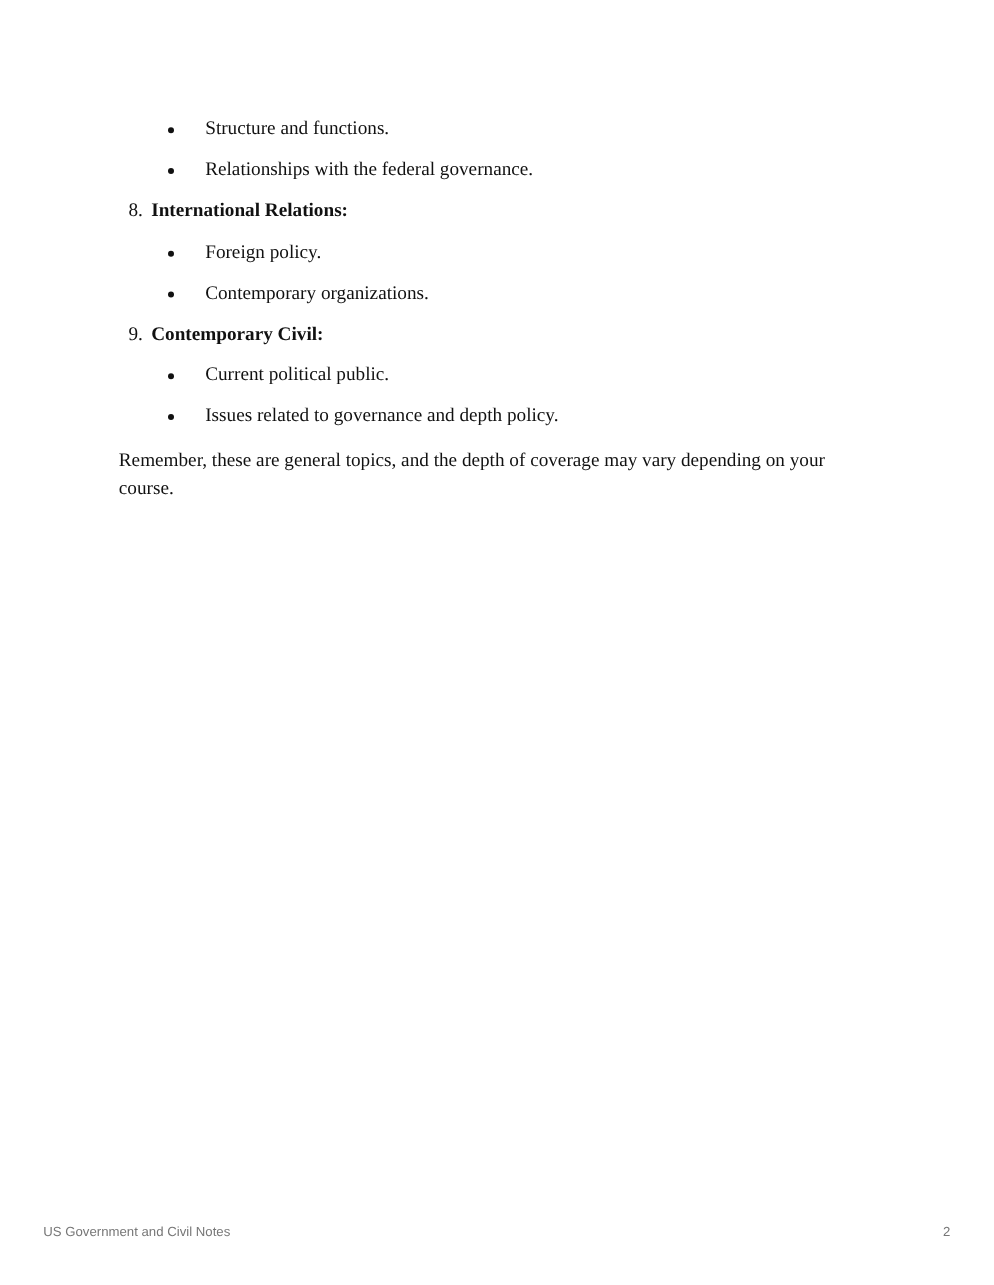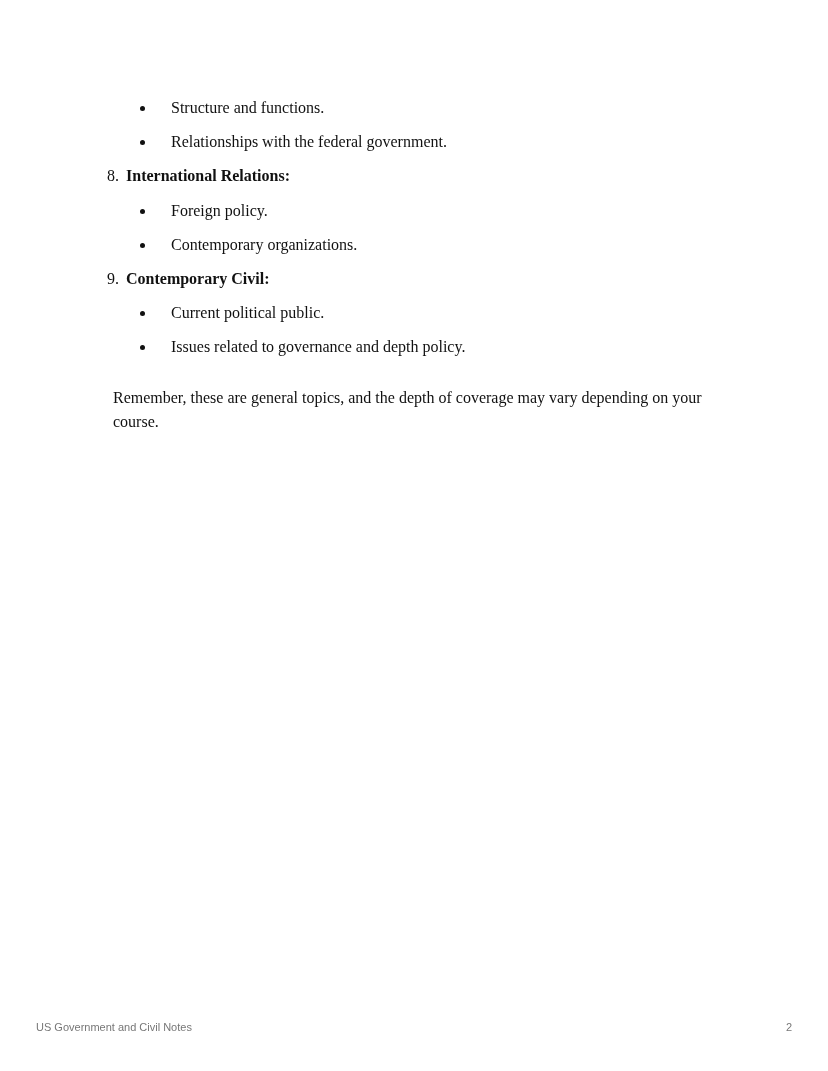--- a/index.html
+++ b/index.html
@@ -28,21 +28,21 @@
 </head>
 <body>
 
 <div class="content">
   <div class="bullet-row" style="top:0px">
     <span class="dot"></span>
     <span class="txt">Structure and functions.</span>
   </div>
   <div class="bullet-row" style="top:34px">
     <span class="dot"></span>
-    <span class="txt">Relationships with the federal government.</span>
+    <span class="txt">Relationships with the federal governance.</span>
   </div>
 
   <div class="num-row" style="top:68px">
     <span class="num">8.</span>
     <span class="head">International Relations:</span>
   </div>
   <div class="bullet-row" style="top:103px">
     <span class="dot"></span>
     <span class="txt">Foreign policy.</span>
   </div>
@@ -57,17 +57,17 @@
   </div>
   <div class="bullet-row" style="top:205px">
     <span class="dot"></span>
     <span class="txt">Current political public.</span>
   </div>
   <div class="bullet-row" style="top:239px">
     <span class="dot"></span>
     <span class="txt">Issues related to governance and depth policy.</span>
   </div>
 
-  <p class="para" style="margin:16px">Remember, these are general topics, and the depth of coverage may vary depending on your course.</p>
+  <p class="para" style="margin:2px">Remember, these are general topics, and the depth of coverage may vary depending on your course.</p>
 </div>
 
 <div class="footer footer-left">US Government and Civil Notes</div>
 <div class="footer footer-right">2</div>
 
 </body></html>

